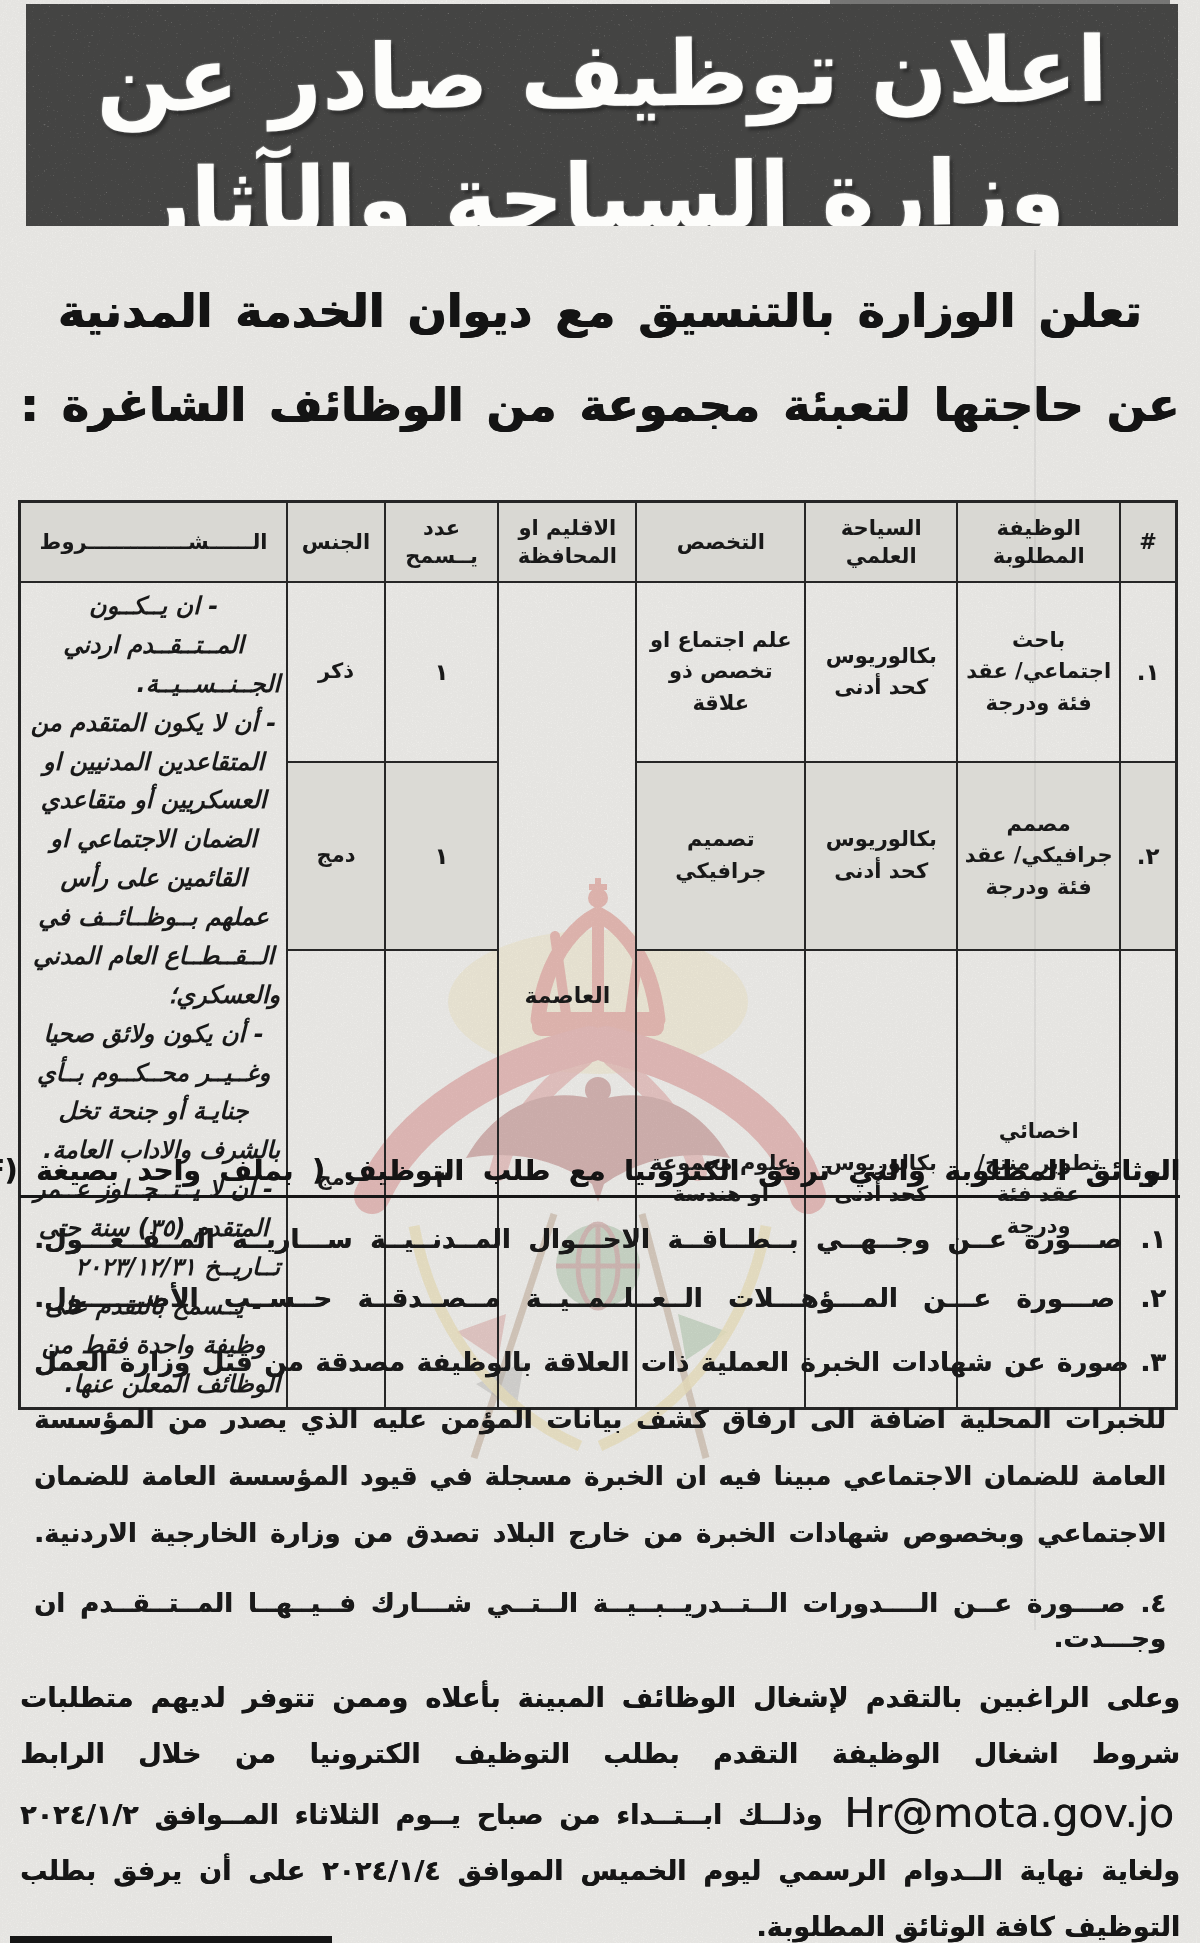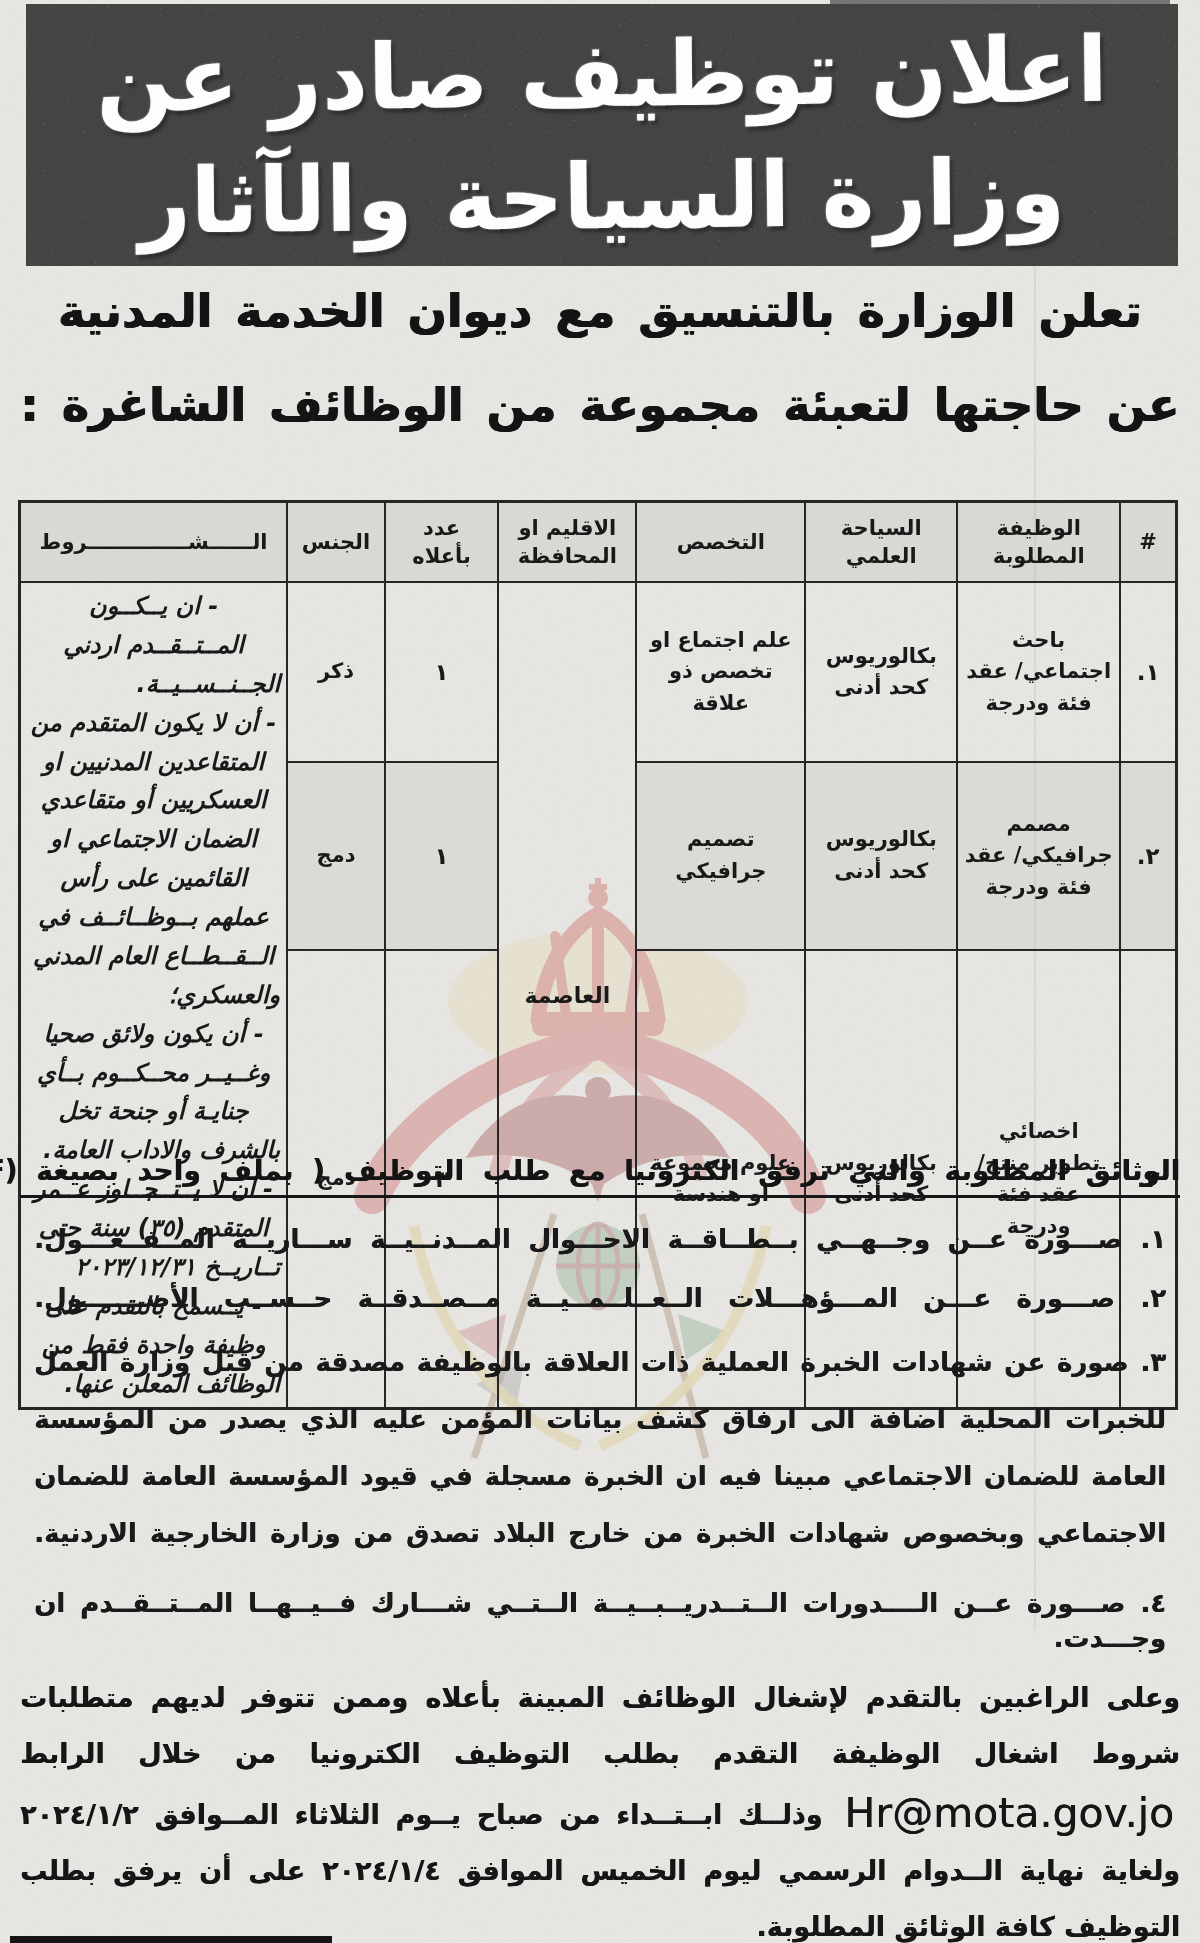--- a/index.html
+++ b/index.html
@@ -7,21 +7,21 @@
     width:1200px;height:1943px;position:relative;overflow:hidden;
     background:#f8f7f4;
     font-family:"DejaVu Sans",sans-serif;
     color:#1c1c1c;direction:rtl;
   }
   .page{position:absolute;inset:0;}
   .paper-noise{position:absolute;inset:0;width:100%;height:100%;opacity:.07;pointer-events:none;z-index:0;}
   .top-sliver{position:absolute;top:0;left:830px;width:340px;height:4px;background:#3a3a3a;opacity:.65;z-index:4;}
 
   
-  .banner{position:absolute;top:4px;left:26px;width:1152px;height:262px;z-index:3;overflow:hidden;}
+  .banner{position:absolute;top:4px;left:26px;width:1152px;height:222px;z-index:3;overflow:hidden;}
   .banner-noise{position:absolute;inset:0;width:100%;height:100%;}
   .banner-line{
     position:absolute;width:100%;text-align:center;color:#fdfdfb;
     font-weight:bold;font-size:90px;line-height:1;letter-spacing:1px;
     text-shadow:3px 4px 3px rgba(20,20,20,.45), 0 0 2px rgba(255,255,255,.6);
     transform:rotate(-0.6deg);
   }
   .banner-line.l1{top:26px;}
   .banner-line.l2{top:148px;}
 
@@ -180,21 +180,21 @@
         <col style="width:97px">
         <col style="width:266px">
     </colgroup>
     <tbody>
         <tr class="hdr">
       <th>#</th>
       <th>الوظيفة المطلوبة</th>
       <th>السياحة العلمي</th>
       <th>التخصص</th>
       <th>الاقليم او المحافظة</th>
-      <th>عدد بأعلاه</th>
+      <th>عدد يــسمح</th>
       <th>الجنس</th>
       <th>الــــــشــــــــــــــروط</th>
     </tr>
     <tr class="r1">
       <td class="cell-num">١.</td>
       <td class="cell-txt">باحث اجتماعي/ عقد فئة ودرجة</td>
       <td class="cell-txt">بكالوريوس كحد أدنى</td>
       <td class="cell-txt">علم اجتماع او تخصص ذو علاقة</td>
       <td class="region-cell" rowspan="3">العاصمة</td>
       <td class="cell-num">١</td>

